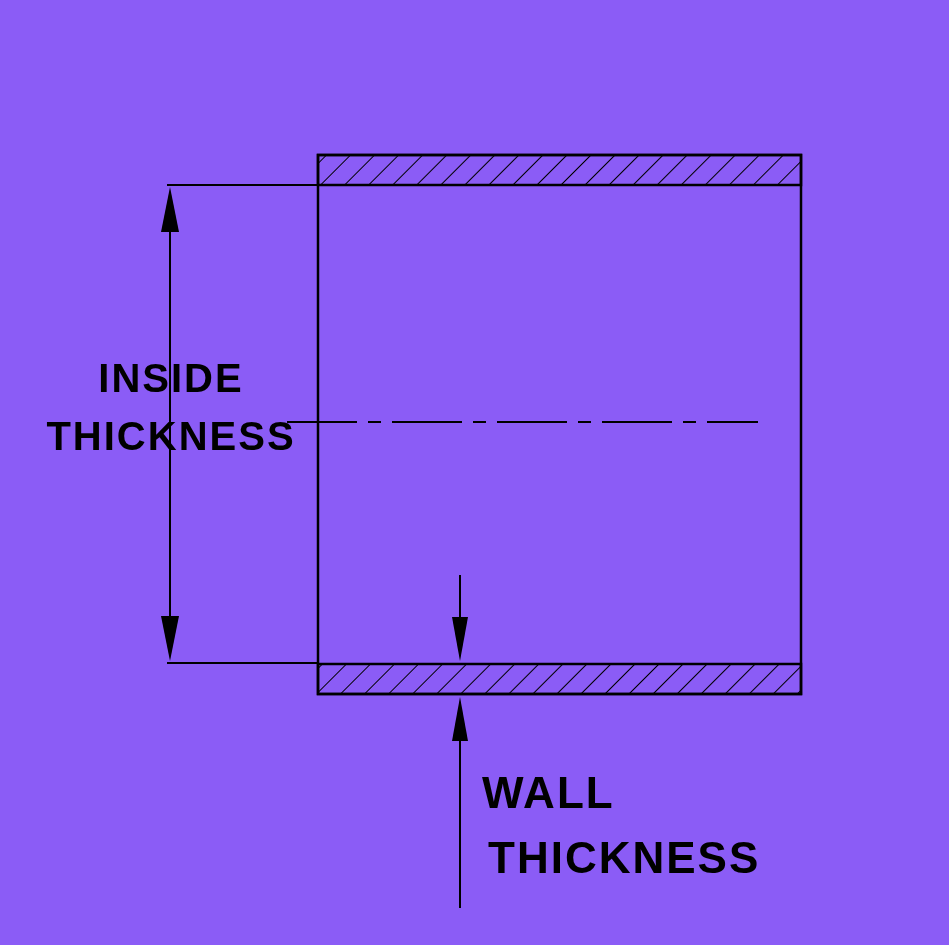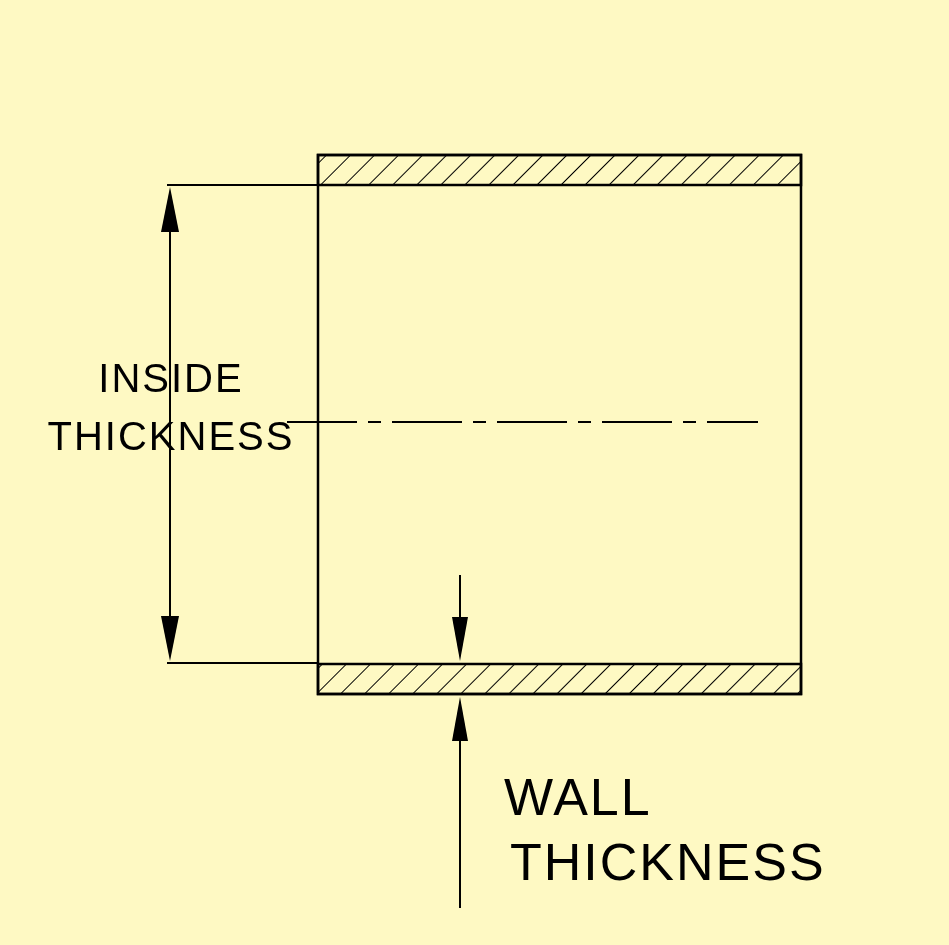--- a/index.html
+++ b/index.html
@@ -4,23 +4,24 @@
 <style>
   html, body {
     margin: 0;
     padding: 0;
     background: #ffffff;
   }
   .canvas {
     position: relative;
     width: 949px;
     height: 945px;
-    background: #fef9c3;
+    background: #8b5cf6;
     font-family: "Liberation Sans", sans-serif;
     overflow: hidden;
+    font-weight: bold;
   }
   .drawing-svg {
     position: absolute;
     left: 0;
     top: 0;
   }
   .dim-label {
     position: absolute;
     color: #000000;
     white-space: nowrap;
@@ -30,22 +31,21 @@
   .id-label {
     left: 0;
     width: 342px;
     text-align: center;
     font-size: 40px;
   }
   .id-line1 { top: 358px; }
   .id-line2 { top: 416px; }
   .wt-label {
     text-align: left;
-    font-size: 52px;
-    margin-left: 22px;
+    font-size: 44px;
   }
   .wt-line1 { left: 482px; top: 771px; }
   .wt-line2 { left: 488px; top: 836px; }
 </style>
 </head>
 <body>
 
 <div class="canvas">
 
   <svg class="drawing-svg" width="949" height="945" viewBox="0 0 949 945">

